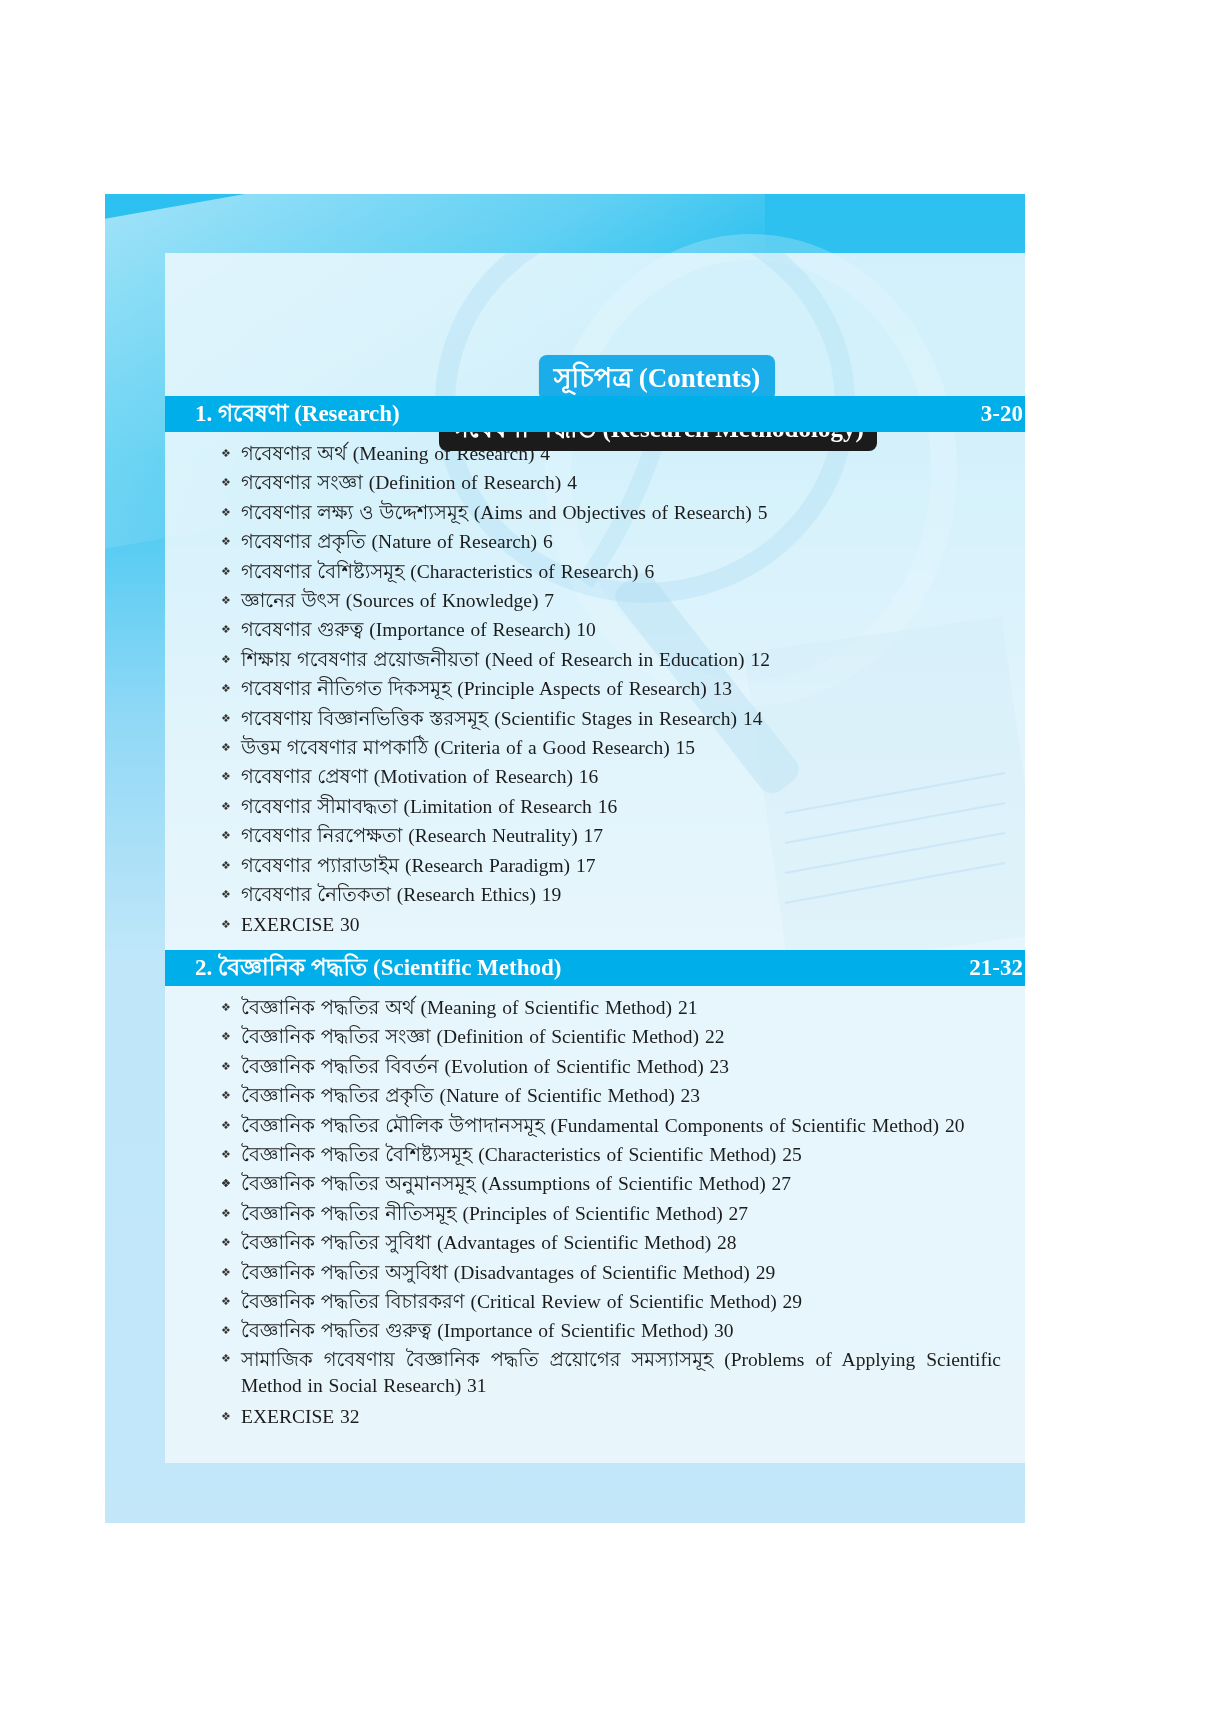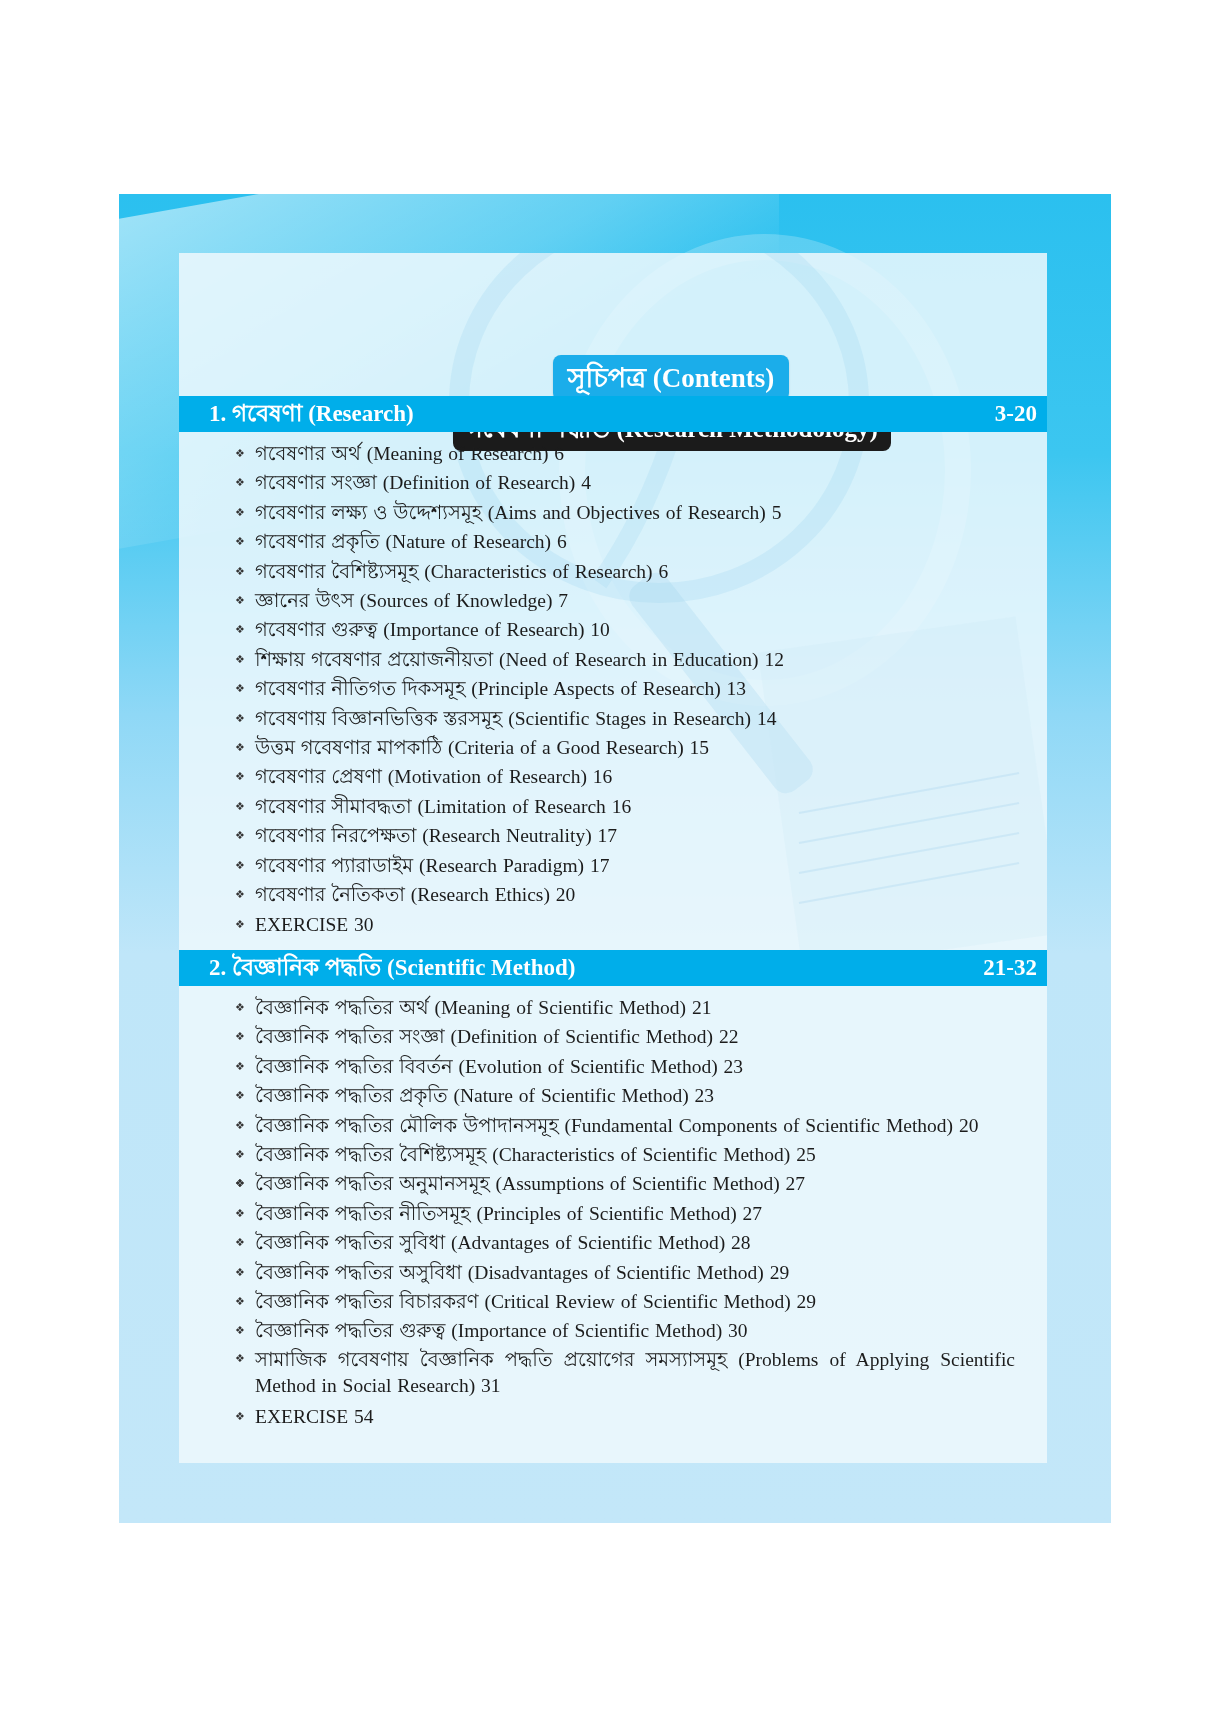--- a/index.html
+++ b/index.html
@@ -1,21 +1,21 @@
 <!DOCTYPE html>
 <html><head>
 <meta charset="utf-8">
 <style>
   html, body { margin: 0; padding: 0; }
   body {
     width: 1214px; height: 1718px; background: #ffffff; position: relative; overflow: hidden;
     font-family: "Liberation Serif", "DejaVu Serif", serif; color: #1c1c1c;
   }
   .frame {
-    position: absolute; left: 119px; top: 194px; width: 992px; height: 1329px;
+    position: absolute; left: 105px; top: 194px; width: 920px; height: 1329px;
     background: linear-gradient(180deg, #2bc0ef 0px, #3cc6f0 260px, #8fd8f6 520px, #bfe6f9 760px, #c3e7f9 1329px);
     overflow: hidden;
   }
   .frame .sheen {
     position: absolute; left: -40px; top: -30px; width: 700px; height: 330px;
     background: linear-gradient(160deg, rgba(255,255,255,0.55) 0%, rgba(255,255,255,0.25) 45%, rgba(255,255,255,0) 70%);
     transform: skewY(-10deg);
   }
   .frame .arc {
     position: absolute; left: 440px; top: 40px; width: 360px; height: 420px;
@@ -80,36 +80,36 @@
     </svg>
 
     <div class="pill-contents">সূচিপত্র (Contents)</div>
     <div class="pill-subject">গবেষণা পদ্ধতি (Research Methodology)</div>
 
     <div class="band band1">
       <span class="title">1. গবেষণা (Research)</span>
       <span class="range">3-20</span>
     </div>
     <ul class="items items1">
-      <li class="item"><span class="bullet">❖</span><span class="text">গবেষণার অর্থ (Meaning of Research) 6</span></li>
+      <li class="item"><span class="bullet">❖</span><span class="text">গবেষণার অর্থ (Meaning of Research) 4</span></li>
       <li class="item"><span class="bullet">❖</span><span class="text">গবেষণার সংজ্ঞা (Definition of Research) 4</span></li>
       <li class="item"><span class="bullet">❖</span><span class="text">গবেষণার লক্ষ্য ও উদ্দেশ্যসমূহ (Aims and Objectives of Research) 5</span></li>
       <li class="item"><span class="bullet">❖</span><span class="text">গবেষণার প্রকৃতি (Nature of Research) 6</span></li>
       <li class="item"><span class="bullet">❖</span><span class="text">গবেষণার বৈশিষ্ট্যসমূহ (Characteristics of Research) 6</span></li>
       <li class="item"><span class="bullet">❖</span><span class="text">জ্ঞানের উৎস (Sources of Knowledge) 7</span></li>
       <li class="item"><span class="bullet">❖</span><span class="text">গবেষণার গুরুত্ব (Importance of Research) 10</span></li>
       <li class="item"><span class="bullet">❖</span><span class="text">শিক্ষায় গবেষণার প্রয়োজনীয়তা (Need of Research in Education) 12</span></li>
       <li class="item"><span class="bullet">❖</span><span class="text">গবেষণার নীতিগত দিকসমূহ (Principle Aspects of Research) 13</span></li>
       <li class="item"><span class="bullet">❖</span><span class="text">গবেষণায় বিজ্ঞানভিত্তিক স্তরসমূহ (Scientific Stages in Research) 14</span></li>
       <li class="item"><span class="bullet">❖</span><span class="text">উত্তম গবেষণার মাপকাঠি (Criteria of a Good Research) 15</span></li>
       <li class="item"><span class="bullet">❖</span><span class="text">গবেষণার প্রেষণা (Motivation of Research) 16</span></li>
       <li class="item"><span class="bullet">❖</span><span class="text">গবেষণার সীমাবদ্ধতা (Limitation of Research 16</span></li>
       <li class="item"><span class="bullet">❖</span><span class="text">গবেষণার নিরপেক্ষতা (Research Neutrality) 17</span></li>
       <li class="item"><span class="bullet">❖</span><span class="text">গবেষণার প্যারাডাইম (Research Paradigm) 17</span></li>
-      <li class="item"><span class="bullet">❖</span><span class="text">গবেষণার নৈতিকতা (Research Ethics) 20</span></li>
+      <li class="item"><span class="bullet">❖</span><span class="text">গবেষণার নৈতিকতা (Research Ethics) 19</span></li>
       <li class="item"><span class="bullet">❖</span><span class="text">EXERCISE 30</span></li>
     </ul>
 
     <div class="band band2">
       <span class="title">2. বৈজ্ঞানিক পদ্ধতি (Scientific Method)</span>
       <span class="range">21-32</span>
     </div>
     <ul class="items items2">
       <li class="item"><span class="bullet">❖</span><span class="text">বৈজ্ঞানিক পদ্ধতির অর্থ (Meaning of Scientific Method) 21</span></li>
       <li class="item"><span class="bullet">❖</span><span class="text">বৈজ্ঞানিক পদ্ধতির সংজ্ঞা (Definition of Scientific Method) 22</span></li>
@@ -118,16 +118,16 @@
       <li class="item"><span class="bullet">❖</span><span class="text">বৈজ্ঞানিক পদ্ধতির মৌলিক উপাদানসমূহ (Fundamental Components of Scientific Method) 20</span></li>
       <li class="item"><span class="bullet">❖</span><span class="text">বৈজ্ঞানিক পদ্ধতির বৈশিষ্ট্যসমূহ (Characteristics of Scientific Method) 25</span></li>
       <li class="item"><span class="bullet">❖</span></li>
       <li class="item"><span class="bullet">❖</span><span class="text">বৈজ্ঞানিক পদ্ধতির অনুমানসমূহ (Assumptions of Scientific Method) 27</span></li>
       <li class="item"><span class="bullet">❖</span><span class="text">বৈজ্ঞানিক পদ্ধতির নীতিসমূহ (Principles of Scientific Method) 27</span></li>
       <li class="item"><span class="bullet">❖</span><span class="text">বৈজ্ঞানিক পদ্ধতির সুবিধা (Advantages of Scientific Method) 28</span></li>
       <li class="item"><span class="bullet">❖</span><span class="text">বৈজ্ঞানিক পদ্ধতির অসুবিধা (Disadvantages of Scientific Method) 29</span></li>
       <li class="item"><span class="bullet">❖</span><span class="text">বৈজ্ঞানিক পদ্ধতির বিচারকরণ (Critical Review of Scientific Method) 29</span></li>
       <li class="item"><span class="bullet">❖</span><span class="text">বৈজ্ঞানিক পদ্ধতির গুরুত্ব (Importance of Scientific Method) 30</span></li>
       <li class="item wrap"><span class="bullet">❖</span><span class="text">সামাজিক গবেষণায় বৈজ্ঞানিক পদ্ধতি প্রয়োগের সমস্যাসমূহ (Problems of Applying Scientific Method in Social Research) 31</span></li>
-      <li class="item"><span class="bullet">❖</span><span class="text">EXERCISE 54</span></li>
+      <li class="item"><span class="bullet">❖</span><span class="text">EXERCISE 32</span></li>
     </ul>
   </div>
 </div>
 
 </body></html>

